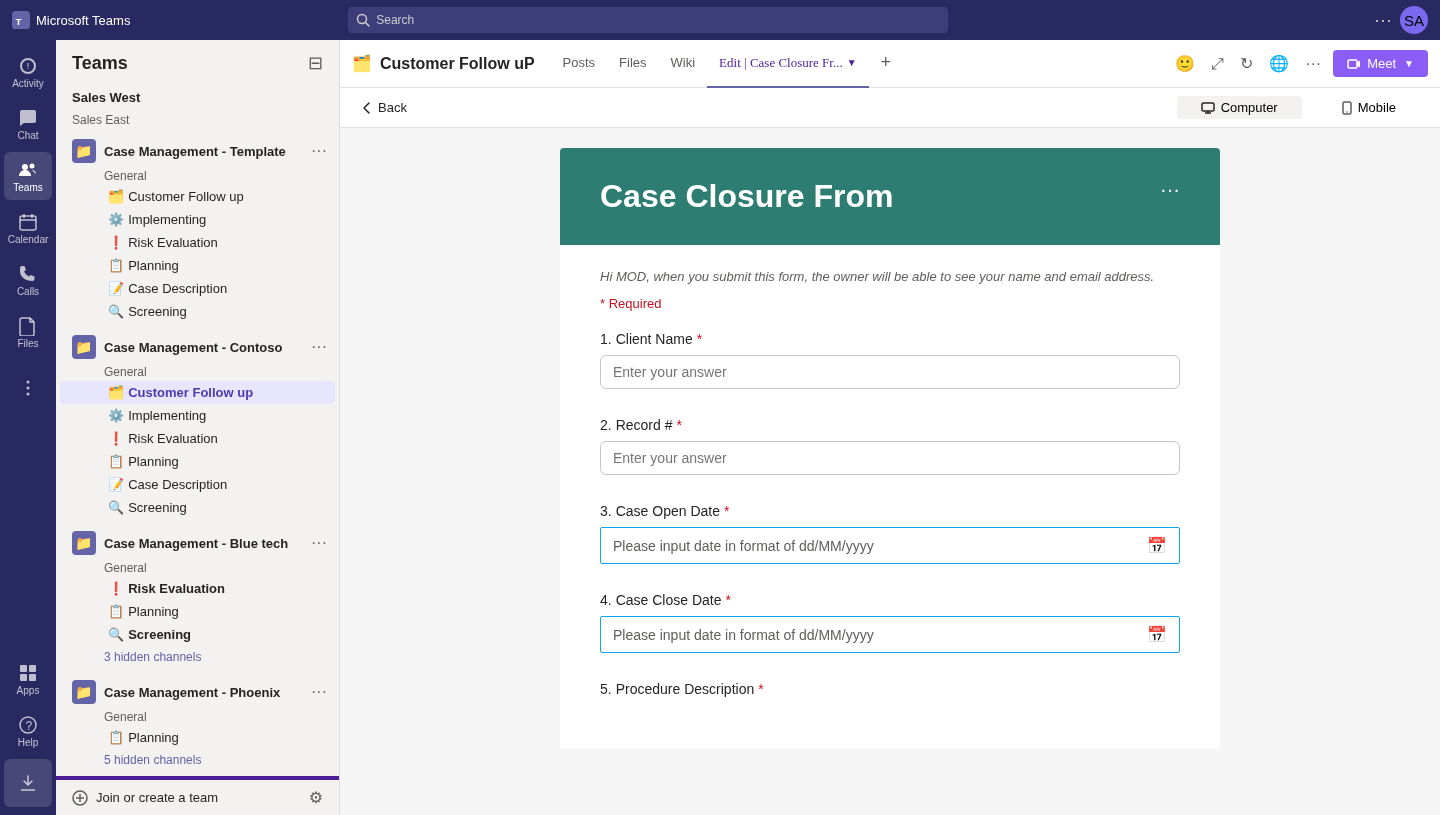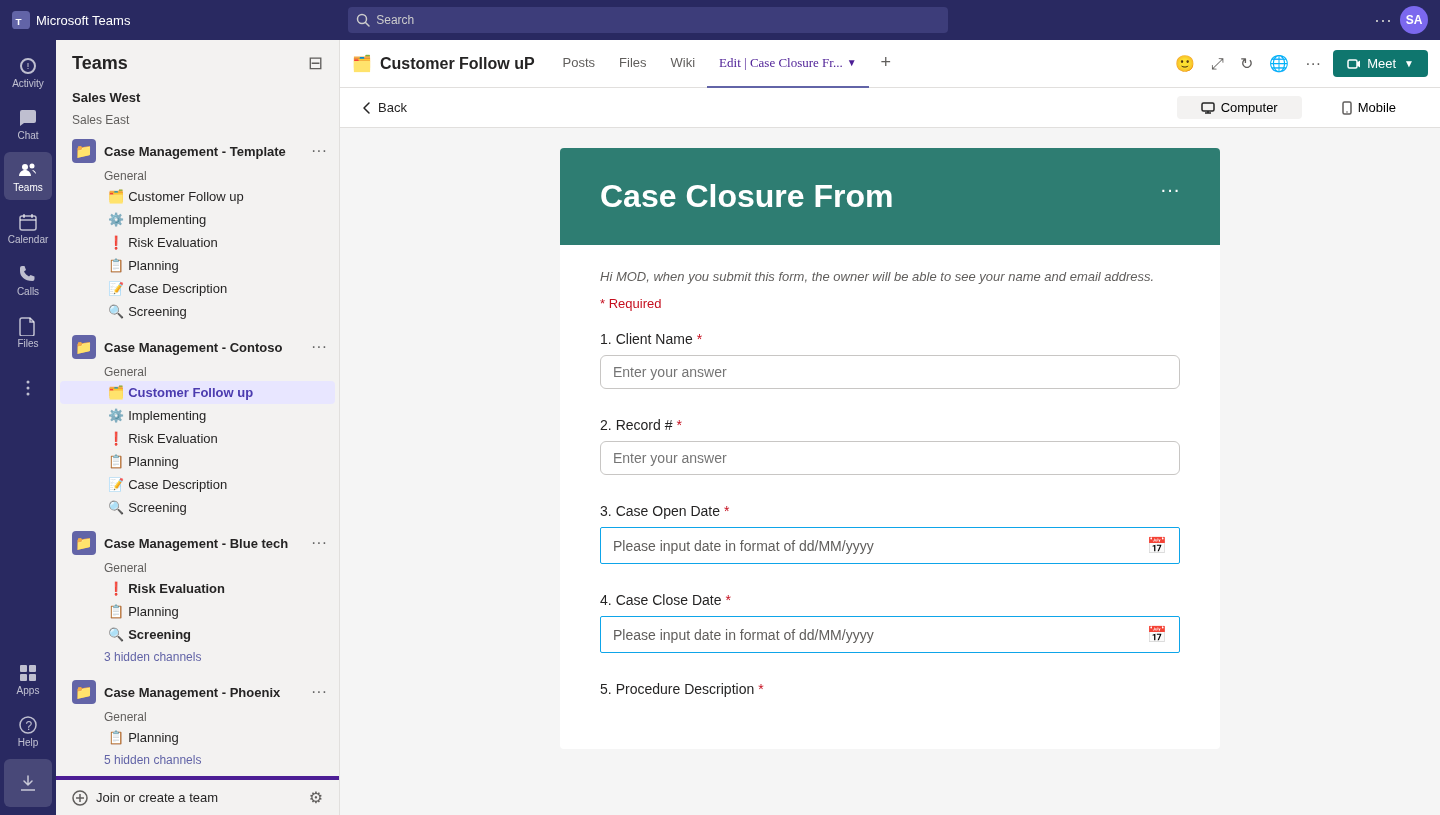--- a/index.html
+++ b/index.html
@@ -30,21 +30,21 @@
       gap: 6px;
       color: #ccc;
       font-size: 12px;
       margin: 0 auto;
     }
     .titlebar-right { display: flex; align-items: center; gap: 8px; margin-left: auto; }
     .avatar {
       width: 28px; height: 28px; border-radius: 50%;
       background: #7b68ee;
       display: flex; align-items: center; justify-content: center;
-      font-size: 12px; font-weight: 700; color: #ffffff;
+      font-size: 15px; font-weight: 400; color: #000000;
     }
 
     
     .main-layout { display: flex; flex: 1; overflow: hidden; }
 
     
     .sidebar {
       width: 340px;
       background: #f3f2f1;
       border-right: 1px solid #e1dfdd;
@@ -167,21 +167,21 @@
       align-items: center;
       font-size: 13px;
       color: #605e5c;
       cursor: pointer;
       border-bottom: 2px solid transparent;
     }
     .channel-nav-item.active { color: #4c1d95; border-bottom-color: #6264a7; font-weight: 500; font-family: Liberation Serif, serif; }
     .channel-nav-right { margin-left: auto; display: flex; align-items: center; gap: 8px; }
     .meet-btn {
       display: flex; align-items: center; gap: 6px;
-      background: #0f766e; color: white; border: none;
+      background: #8b5cf6; color: white; border: none;
       padding: 6px 14px; border-radius: 4px; font-size: 13px; cursor: pointer;
     }
     .icon-btn { background: none; border: none; cursor: pointer; color: #605e5c; padding: 4px; font-size: 16px; }
 
     
     .form-container { flex: 1; overflow-y: auto; background: #f5f5f5; }
 
     
     .form-nav {
       background: white;

